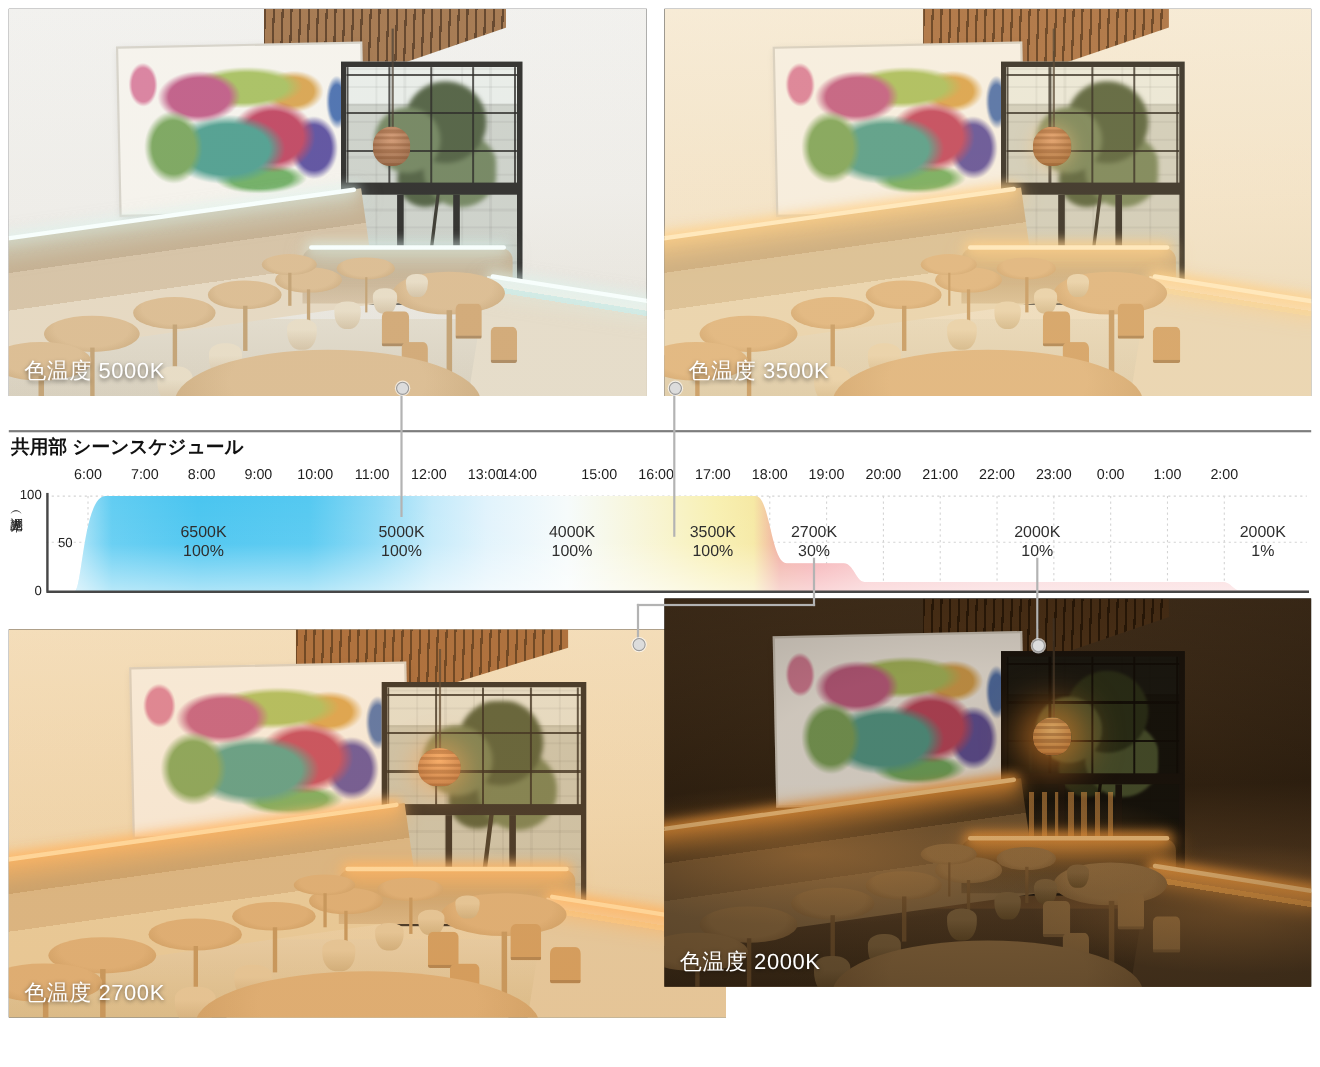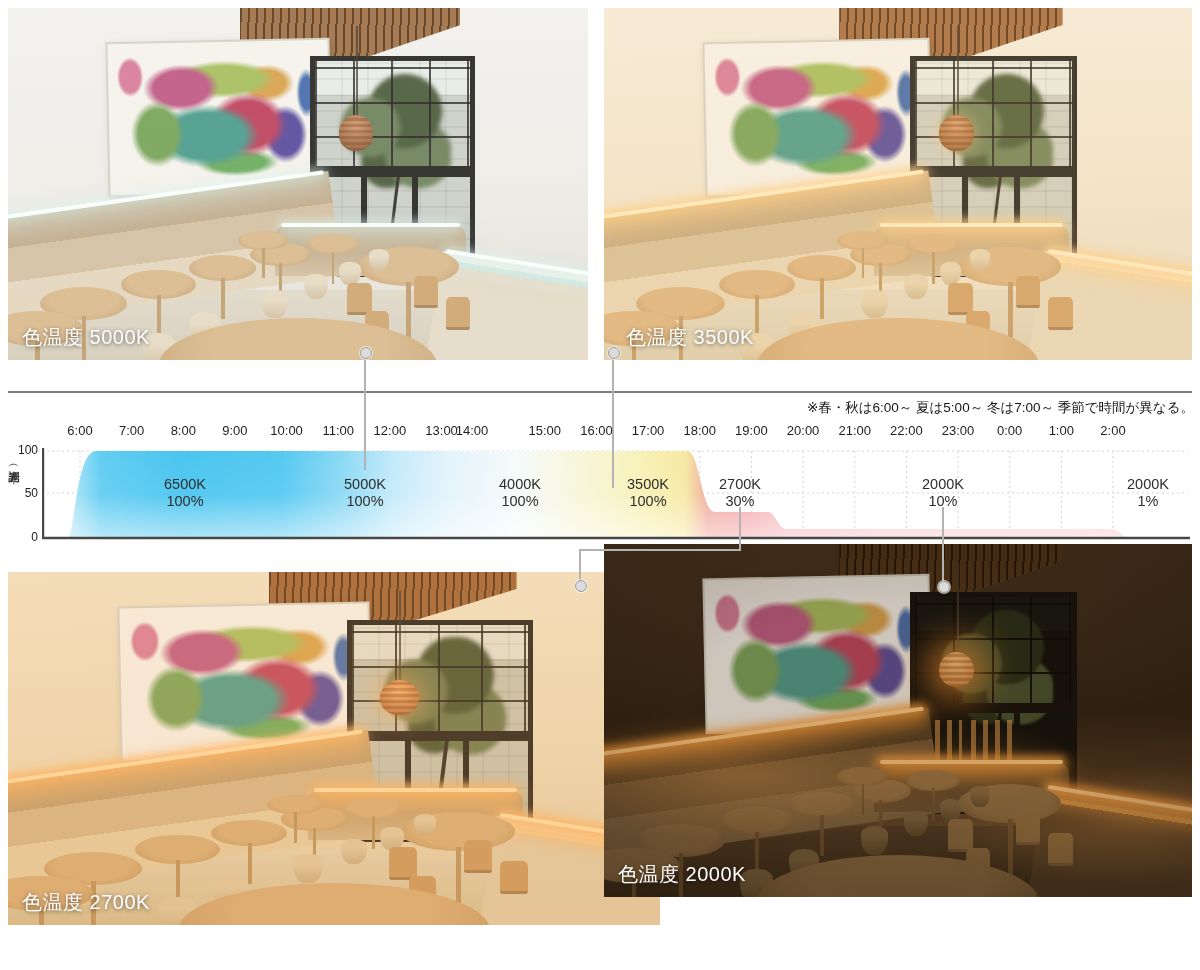--- a/index.html
+++ b/index.html
@@ -137,21 +137,21 @@
   .conn-dot{width:10px;height:10px;border-radius:50%;background:#dcdcdc;border:1px solid #9a9a9a;
       box-shadow:0 0 0 1px rgba(255,255,255,.65);}
   .caption{left:8px;top:931px;font-size:15px;font-weight:600;color:#151515;}
 </style>
 </head>
 <body>
 
 <div id="page">
 
   <div class="abs rule-top"></div>
-  <div class="abs chart-note">※春・秋は6:00～ 夏は5:00～ 冬は7:00～ 季節で時間が異なる。</div>
+  <div class="abs chart-title">共用部 シーンスケジュール</div>
   <div class="abs y-axis-label">（調光率）</div>
 
   <svg id="plot" class="abs" style="left:42px;top:448px;" width="1148" height="92" viewBox="0 0 1148 92" preserveAspectRatio="none">
     <defs>
       <linearGradient id="gFill" x1="0" y1="0" x2="1" y2="0">
         <stop offset="0" stop-color="#b5e6f8"></stop>
         <stop offset="0.03" stop-color="#62cdf2"></stop>
         <stop offset="0.10" stop-color="#4ac5f0"></stop>
         <stop offset="0.19" stop-color="#55c9f1"></stop>
         <stop offset="0.245" stop-color="#8cd9f5"></stop>
@@ -414,21 +414,21 @@
     <div class="abs x-tick" style="left:675.8px;">18:00</div>
     <div class="abs x-tick" style="left:727.4px;">19:00</div>
     <div class="abs x-tick" style="left:779.1px;">20:00</div>
     <div class="abs x-tick" style="left:830.8px;">21:00</div>
     <div class="abs x-tick" style="left:882.4px;">22:00</div>
     <div class="abs x-tick" style="left:934.0px;">23:00</div>
     <div class="abs x-tick" style="left:985.7px;">0:00</div>
     <div class="abs x-tick" style="left:1037.3px;">1:00</div>
     <div class="abs x-tick" style="left:1089.0px;">2:00</div>
     <div class="abs y-tick" style="top:443px;">100</div>
-    <div class="abs y-tick" style="top:486px;">50</div>
+    <div class="abs y-tick" style="top:486px;margin-left:28px;">50</div>
     <div class="abs y-tick" style="top:530px;">0</div>
     <div class="abs seg-label" style="left:185px;">
       <div>6500K</div>
       <div>100%</div>
     </div>
     <div class="abs seg-label" style="left:365px;">
       <div>5000K</div>
       <div>100%</div>
     </div>
     <div class="abs seg-label" style="left:520px;">

